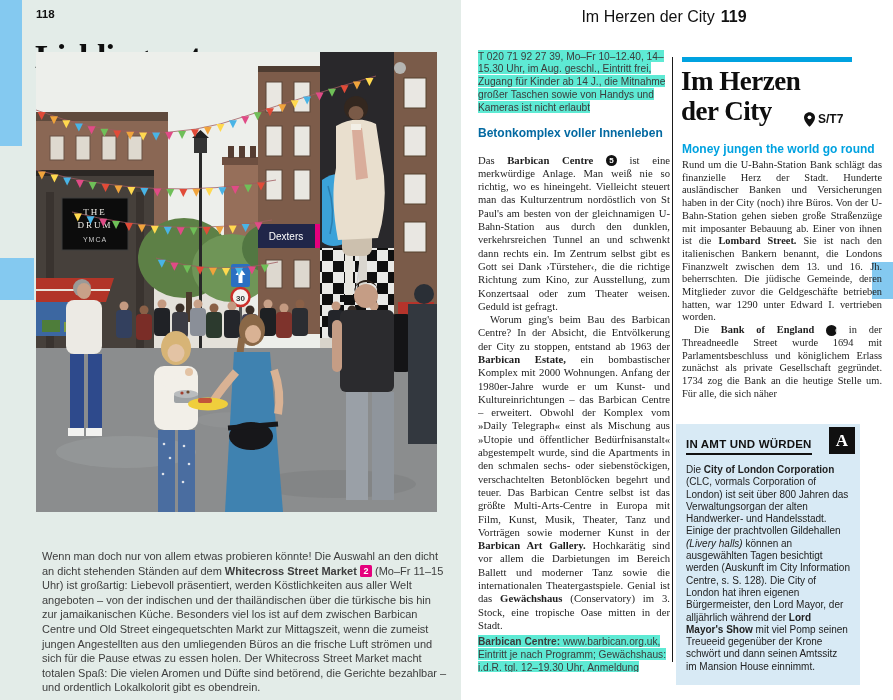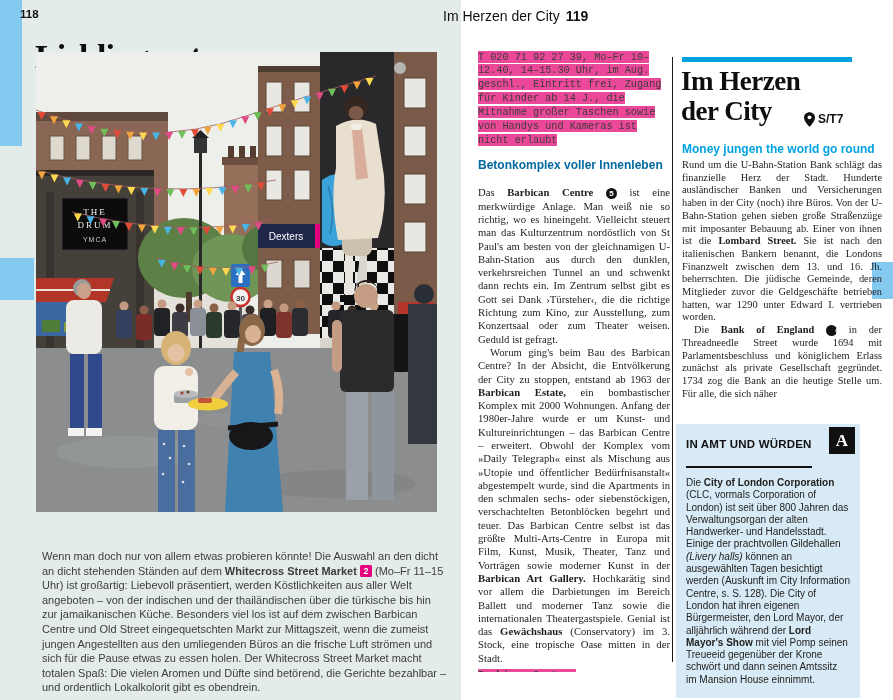--- a/index.html
+++ b/index.html
@@ -4,52 +4,52 @@
 <style>
   html,body{margin:0;padding:0;background:#fff;}
   .canvas{position:relative;width:893px;height:700px;background:#fff;overflow:hidden;
           font-family:"Liberation Sans",sans-serif;color:#1d1d1d;}
   .left-page{position:absolute;left:0;top:0;width:461px;height:700px;background:#e3ece8;}
   .tab{position:absolute;background:#84c9f0;}
   .tab.stripe{left:0;top:0;width:22px;height:146px;}
   .tab.left-mid{left:0;top:258px;width:34px;height:42px;}
   .tab.right{left:872px;top:262px;width:21px;height:37px;}
 
-  .pagenum-left{position:absolute;left:20px;top:8px;font-size:11.5px;font-weight:bold;color:#111;}
-  .header-right{position:absolute;left:443px;top:8px;width:400px;text-align:left;font-size:14px;color:#111;}
+  .pagenum-left{position:absolute;left:36px;top:8px;font-size:11.5px;font-weight:bold;color:#111;}
+  .header-right{position:absolute;left:464px;top:8px;width:400px;text-align:center;font-size:16px;color:#111;}
   .header-right .num{font-weight:bold;margin-left:6px;}
 
   .title-left{position:absolute;left:35px;top:38px;margin:0;font-family:"Liberation Serif",serif;
               font-weight:bold;font-size:34px;letter-spacing:-1px;color:#0e0e0e;}
 
   .photo{position:absolute;left:36px;top:52px;width:401px;height:460px;display:block;}
 
   .section-heading{position:absolute;left:36px;top:517px;margin:0;font-size:17px;font-weight:bold;color:#3a3a3a;}
   .left-body{position:absolute;left:36px;top:543px;width:406px;margin:6px;font-size:11px;line-height:14.6px;color:#3d3d3d;}
 
   .col-mid{position:absolute;left:478px;top:48px;width:192px;height:624px;overflow:hidden;}
   .serif{font-family:"Liberation Serif",serif;font-size:10.7px;line-height:13.3px;text-align:justify;margin:0;color:#1d1d1d;}
   .indent{text-indent:12px;}
   .info{margin:2px 0 0;font-size:10.2px;line-height:12.9px;color:#3b3b3b;}
-  .info .hl{background:#ec4899;-webkit-box-decoration-break:clone;box-decoration-break:clone;padding:0.5px 0;font-family:Liberation Mono, monospace;}
+  .info .hl{background:#5eead4;-webkit-box-decoration-break:clone;box-decoration-break:clone;padding:0.5px 0;}
   .subhead{margin:11px 0 14px;font-size:12px;font-weight:bold;color:#0369a1;}
 
   .divider{position:absolute;left:672px;top:57px;width:1px;height:605px;background:#1a1a1a;}
 
   .cyan-bar{position:absolute;left:682px;top:57px;width:170px;height:5px;background:#00a2e0;}
   .right-title{position:absolute;left:681px;top:66px;margin:0;font-family:"Liberation Serif",serif;
                font-weight:bold;font-size:27px;line-height:30px;letter-spacing:-0.5px;color:#0e0e0e;white-space:pre-line;}
   .pin-label{position:absolute;left:804px;top:112px;font-size:12px;font-weight:bold;color:#111;display:flex;align-items:flex-start;gap:3px;}
   .right-sub{position:absolute;left:682px;top:142px;margin:0;font-size:12px;font-weight:bold;color:#00a2e0;}
   .right-text{position:absolute;left:682px;top:159px;width:200px;height:263px;overflow:hidden;}
   .right-text .serif{font-size:10.4px;line-height:12.7px;}
 
   .info-box{position:absolute;left:676px;top:424px;width:164px;background:#d8eaf5;padding:10px 10px 12px;}
   .box-title{display:inline-block;font-size:11.5px;font-weight:bold;letter-spacing:0.2px;color:#111;
-             border-bottom:2px solid #111;padding-bottom:16px;}
+             border-bottom:2px solid #111;padding-bottom:3px;}
   .box-letter{position:absolute;top:3px;right:5px;width:26px;height:27px;background:#101010;color:#fff;
               font-family:"Liberation Serif",serif;font-weight:bold;font-size:17px;
               display:flex;align-items:center;justify-content:center;}
   .box-body{margin:9px 0 0;font-size:10px;line-height:12.3px;color:#222;}
 
   .b{font-weight:bold;} .i{font-style:italic;}
   .badge{display:inline-flex;align-items:center;justify-content:center;vertical-align:0.5px;}
   .badge.circle{width:11px;height:11px;border-radius:50%;background:#121212;color:#fff;
                 font:bold 8px "Liberation Sans",sans-serif;}
   .badge.square{width:12px;height:12px;background:#e5007d;color:#fff;border-radius:1.5px;

